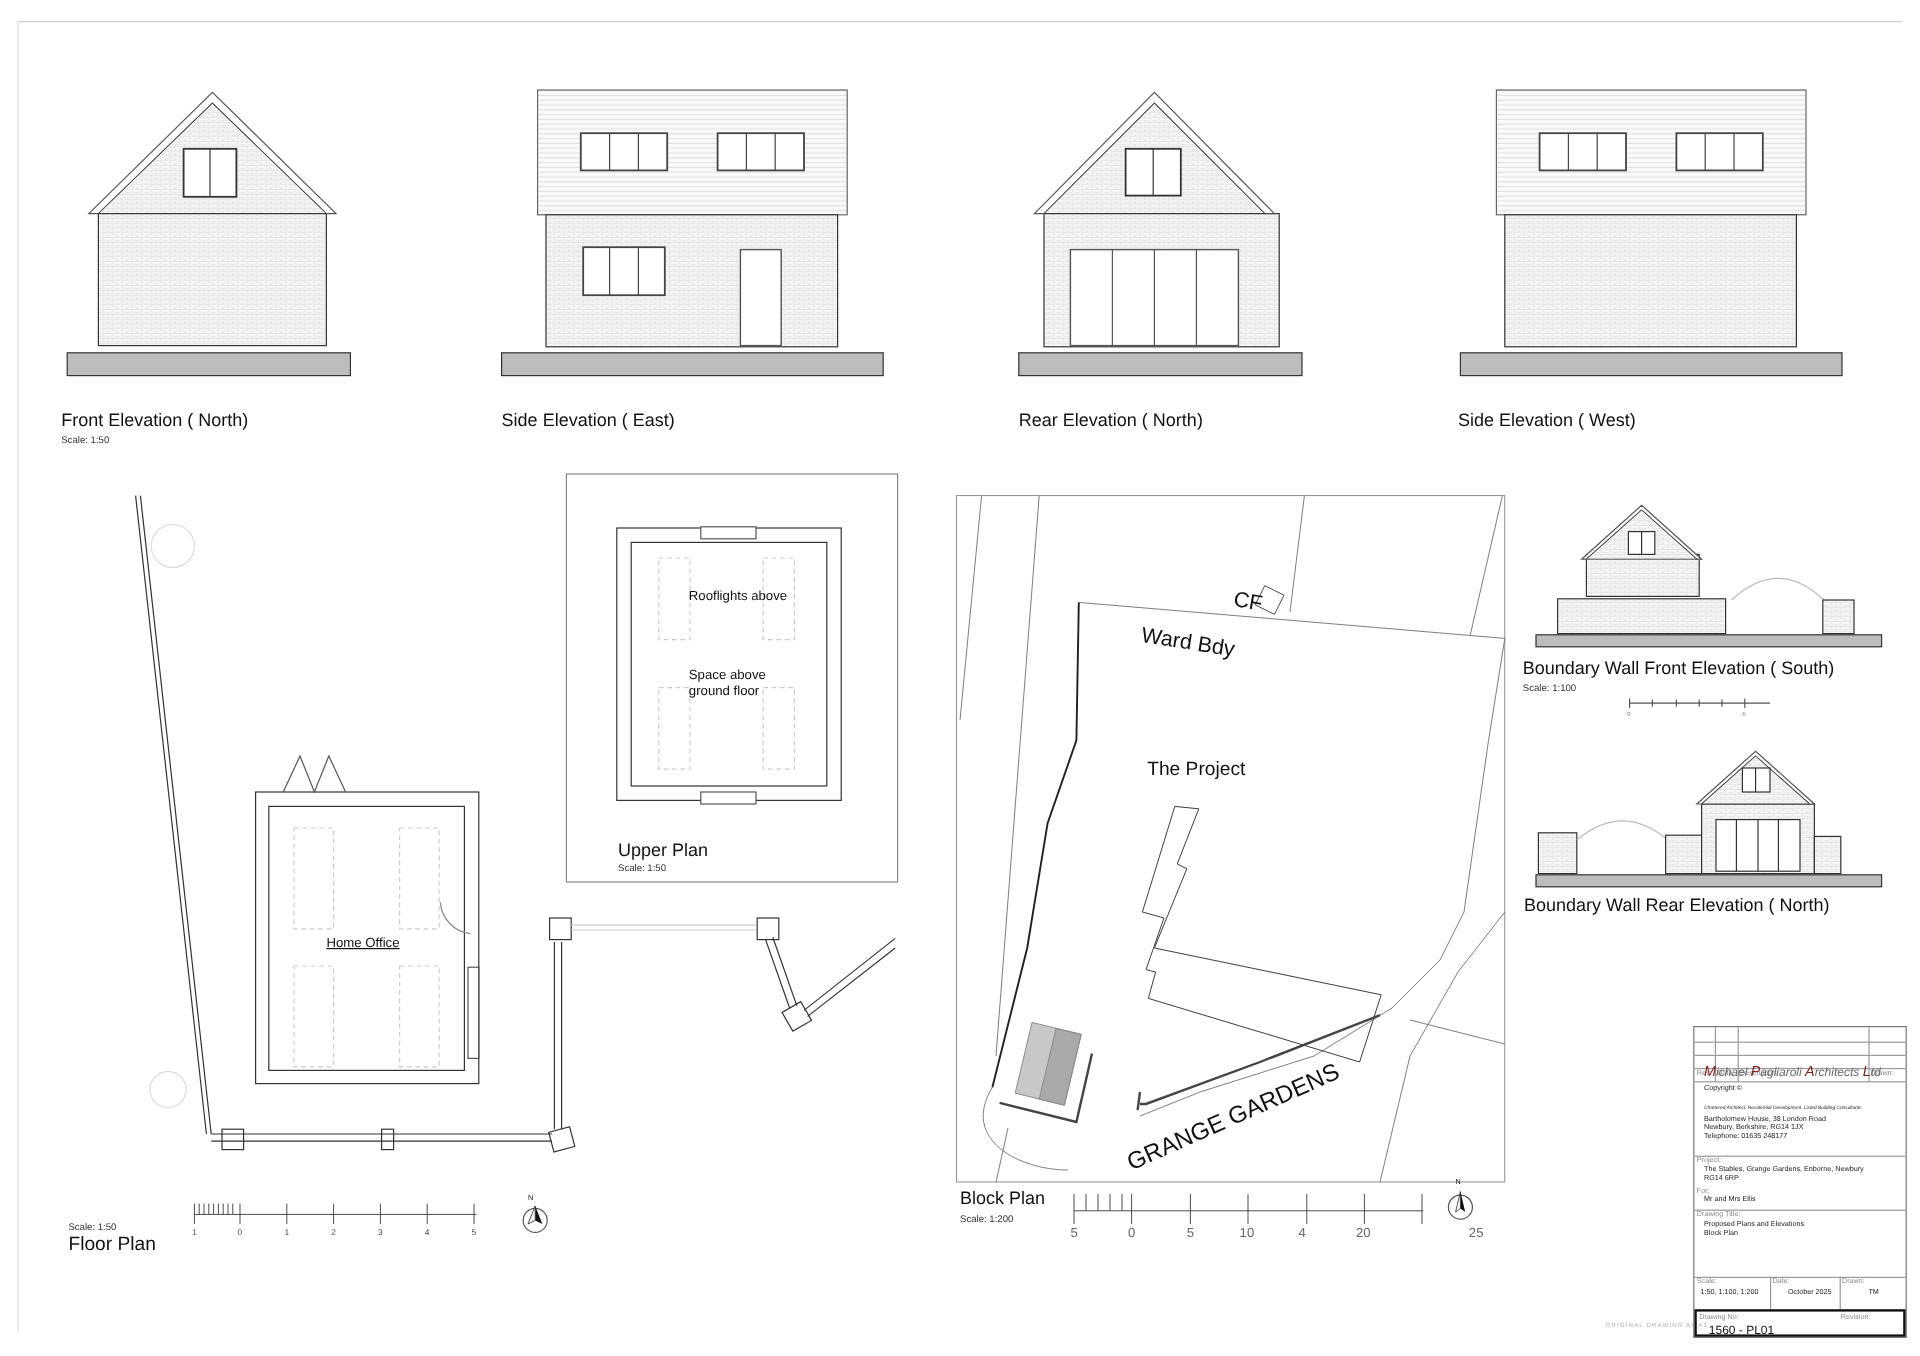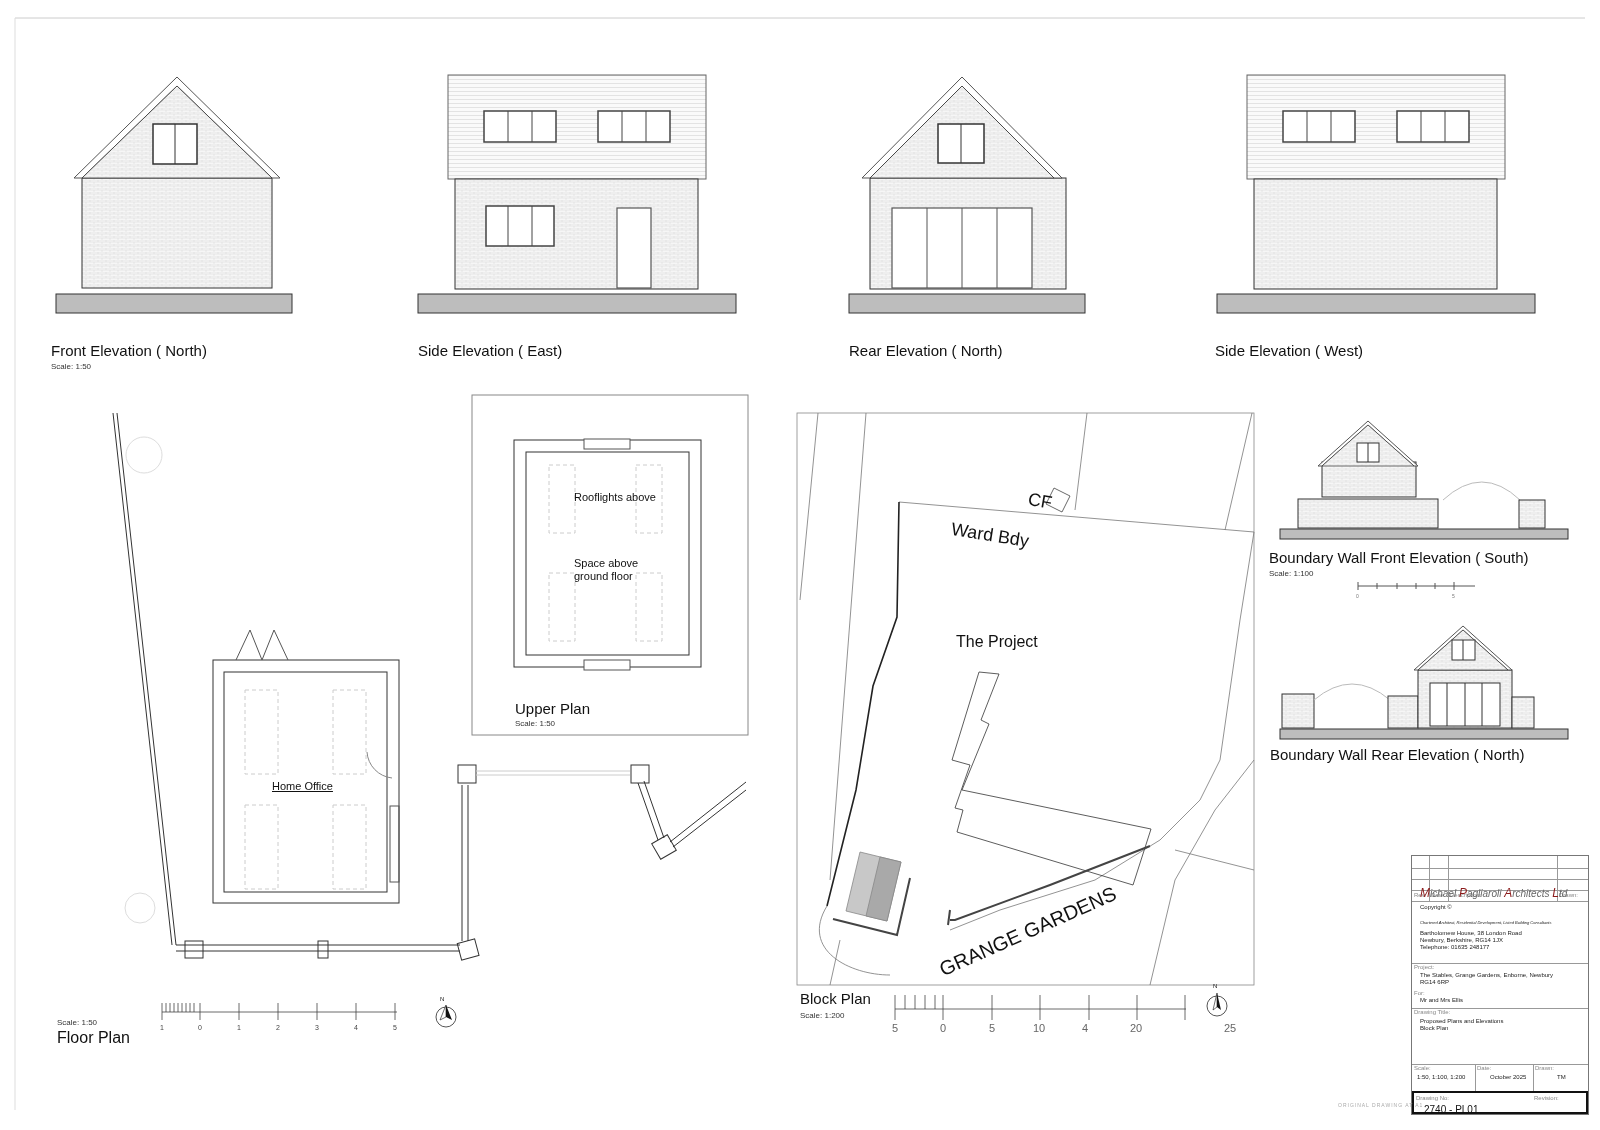--- a/index.html
+++ b/index.html
@@ -285,18 +285,18 @@
   <div class="cap" style="left:2px;top:209px;">Scale:</div>
   <div class="val" style="left:5px;top:218px;">1:50, 1:100, 1:200</div>
   <div class="cap" style="left:65px;top:209px;">Date:</div>
   <div class="val" style="left:78px;top:218px;">October 2025</div>
   <div class="cap" style="left:123px;top:209px;">Drawn:</div>
   <div class="val" style="left:145px;top:218px;">TM</div>
 
   <div style="position:absolute;left:0;right:0;top:235px;bottom:0;border:2px solid #111;"></div>
   <div class="cap" style="left:4px;top:239px;">Drawing No:</div>
   <div class="cap" style="left:122px;top:239px;">Revision:</div>
-  <div class="dwgno">2740 - PL01</div>
+  <div class="dwgno">1560 - PL01</div>
 </div>
 
 <div class="lbl" style="left:1338px;top:1102px;font-size:5px;color:#aaa;letter-spacing:1px;">ORIGINAL DRAWING AT A1</div>
 
 </div>
 
 </body></html>

